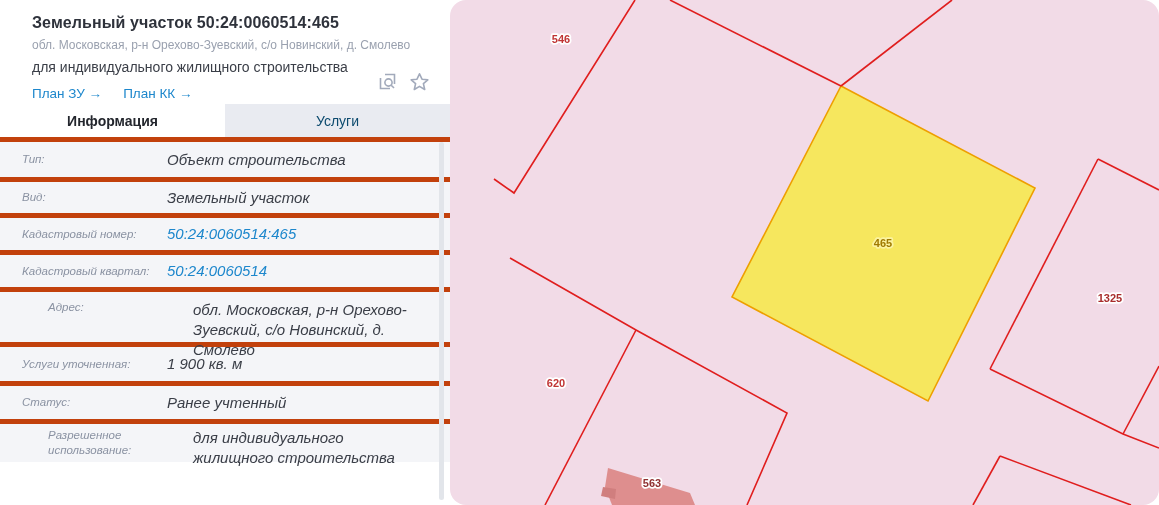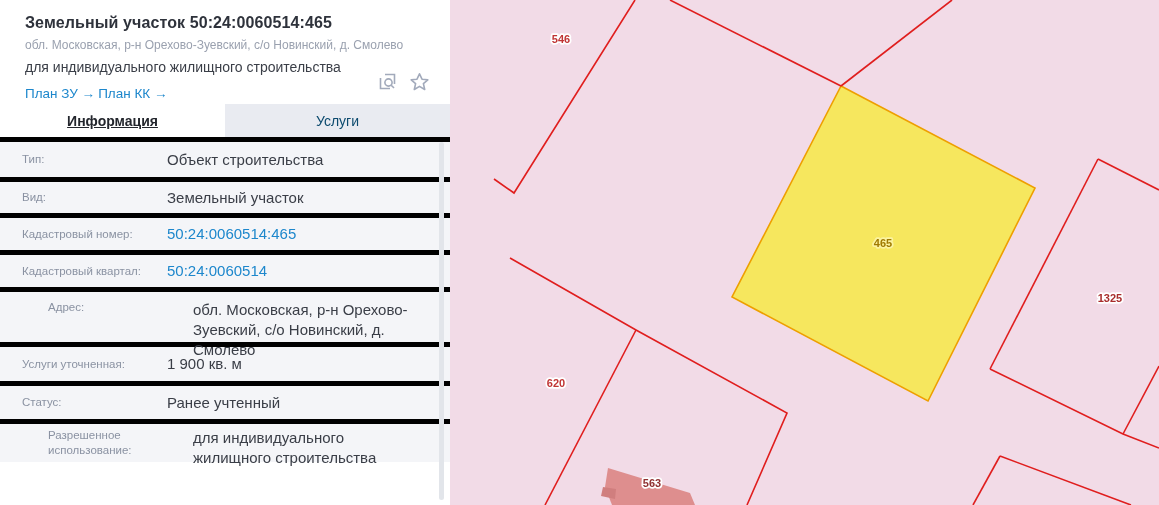--- a/index.html
+++ b/index.html
@@ -2,45 +2,45 @@
 <html><head>
 <meta charset="utf-8">
 <style>
   * { margin:0; padding:0; box-sizing:border-box; }
   html,body { width:1159px; height:505px; }
   body { font-family:"Liberation Sans","DejaVu Sans",sans-serif; background:#fff; overflow:hidden; }
   #app { position:relative; width:1159px; height:505px; background:#fff; }
 
   
   #panel { position:absolute; left:0; top:0; width:450px; height:505px; background:#fff; z-index:2; }
-  .hdr { position:relative; padding:14px 22px 0 25px; height:104px; background:#fff; }
+  .hdr { position:relative; padding:14px 22px 0 32px; height:104px; background:#fff; }
   .hdr-title { font-size:16px; font-weight:bold; color:#2e323b; letter-spacing:.1px; }
   .hdr-sub { margin-top:6px; font-size:12px; color:#9aa1af; }
   .hdr-usage { margin-top:7px; font-size:14px; color:#3a3e47; }
-  .hdr-links { margin-top:11px; display:flex; gap:3px; align-items:center; }
+  .hdr-links { margin-top:11px; display:flex; gap:21px; align-items:center; }
   .hdr-link { font-size:13.5px; color:#1d87cc; cursor:pointer; text-decoration:none; }
   .hdr-icons { position:absolute; right:20px; top:72px; display:flex; gap:11px; align-items:center; }
   .hdr-icons svg { display:block; cursor:pointer; }
 
   .tabs { display:flex; height:33px; background:#e9ebf1; }
   .tab { flex:1; display:flex; align-items:center; justify-content:center; font-size:14px; cursor:pointer; }
-  .tab.active { background:#fff; font-weight:bold; color:#23262d;text-decoration:underline; }
+  .tab.active { background:#fff; font-weight:bold; color:#23262d; }
   .tab.inactive { color:#0c4a6e; }
 
-  .rows { background:#000000; padding-top:5px; }
+  .rows { background:#c2410c; padding-top:5px;font-style:italic; }
   .row { display:flex; align-items:center; background:#f4f5f8; margin-bottom:5px; padding-left:22px; padding-right:28px; }
   .row.top { align-items:flex-start;padding-left:48px; }
   .row-label { flex:0 0 145px; font-size:11.5px; color:#8a92a2; line-height:1.3; padding-right:8px; }
   .row-value { flex:1; font-size:15px; color:#3a3e47; line-height:1.32; }
   .row-value.link { color:#1d87cc; cursor:pointer; }
 
   .scrollbar { position:absolute; right:6px; top:142px; width:5px; height:358px; background:#e2e5ea; border-radius:3px; }
 
   
-  #map { position:absolute; left:450px; top:0; width:709px; height:505px; background:#f2dbe7; z-index:1; }
+  #map { position:absolute; left:450px; top:0; width:709px; height:505px; background:#f2dbe7; z-index:1;border-radius:16px; }
   #map svg { display:block; }
   .parcel-label { font-size:11px; font-weight:bold; paint-order:stroke; stroke:#ffffff; stroke-width:3.5px; stroke-linejoin:round; }
 </style>
 </head>
 <body>
 
 <div id="app">
 
   <div id="panel">
 

